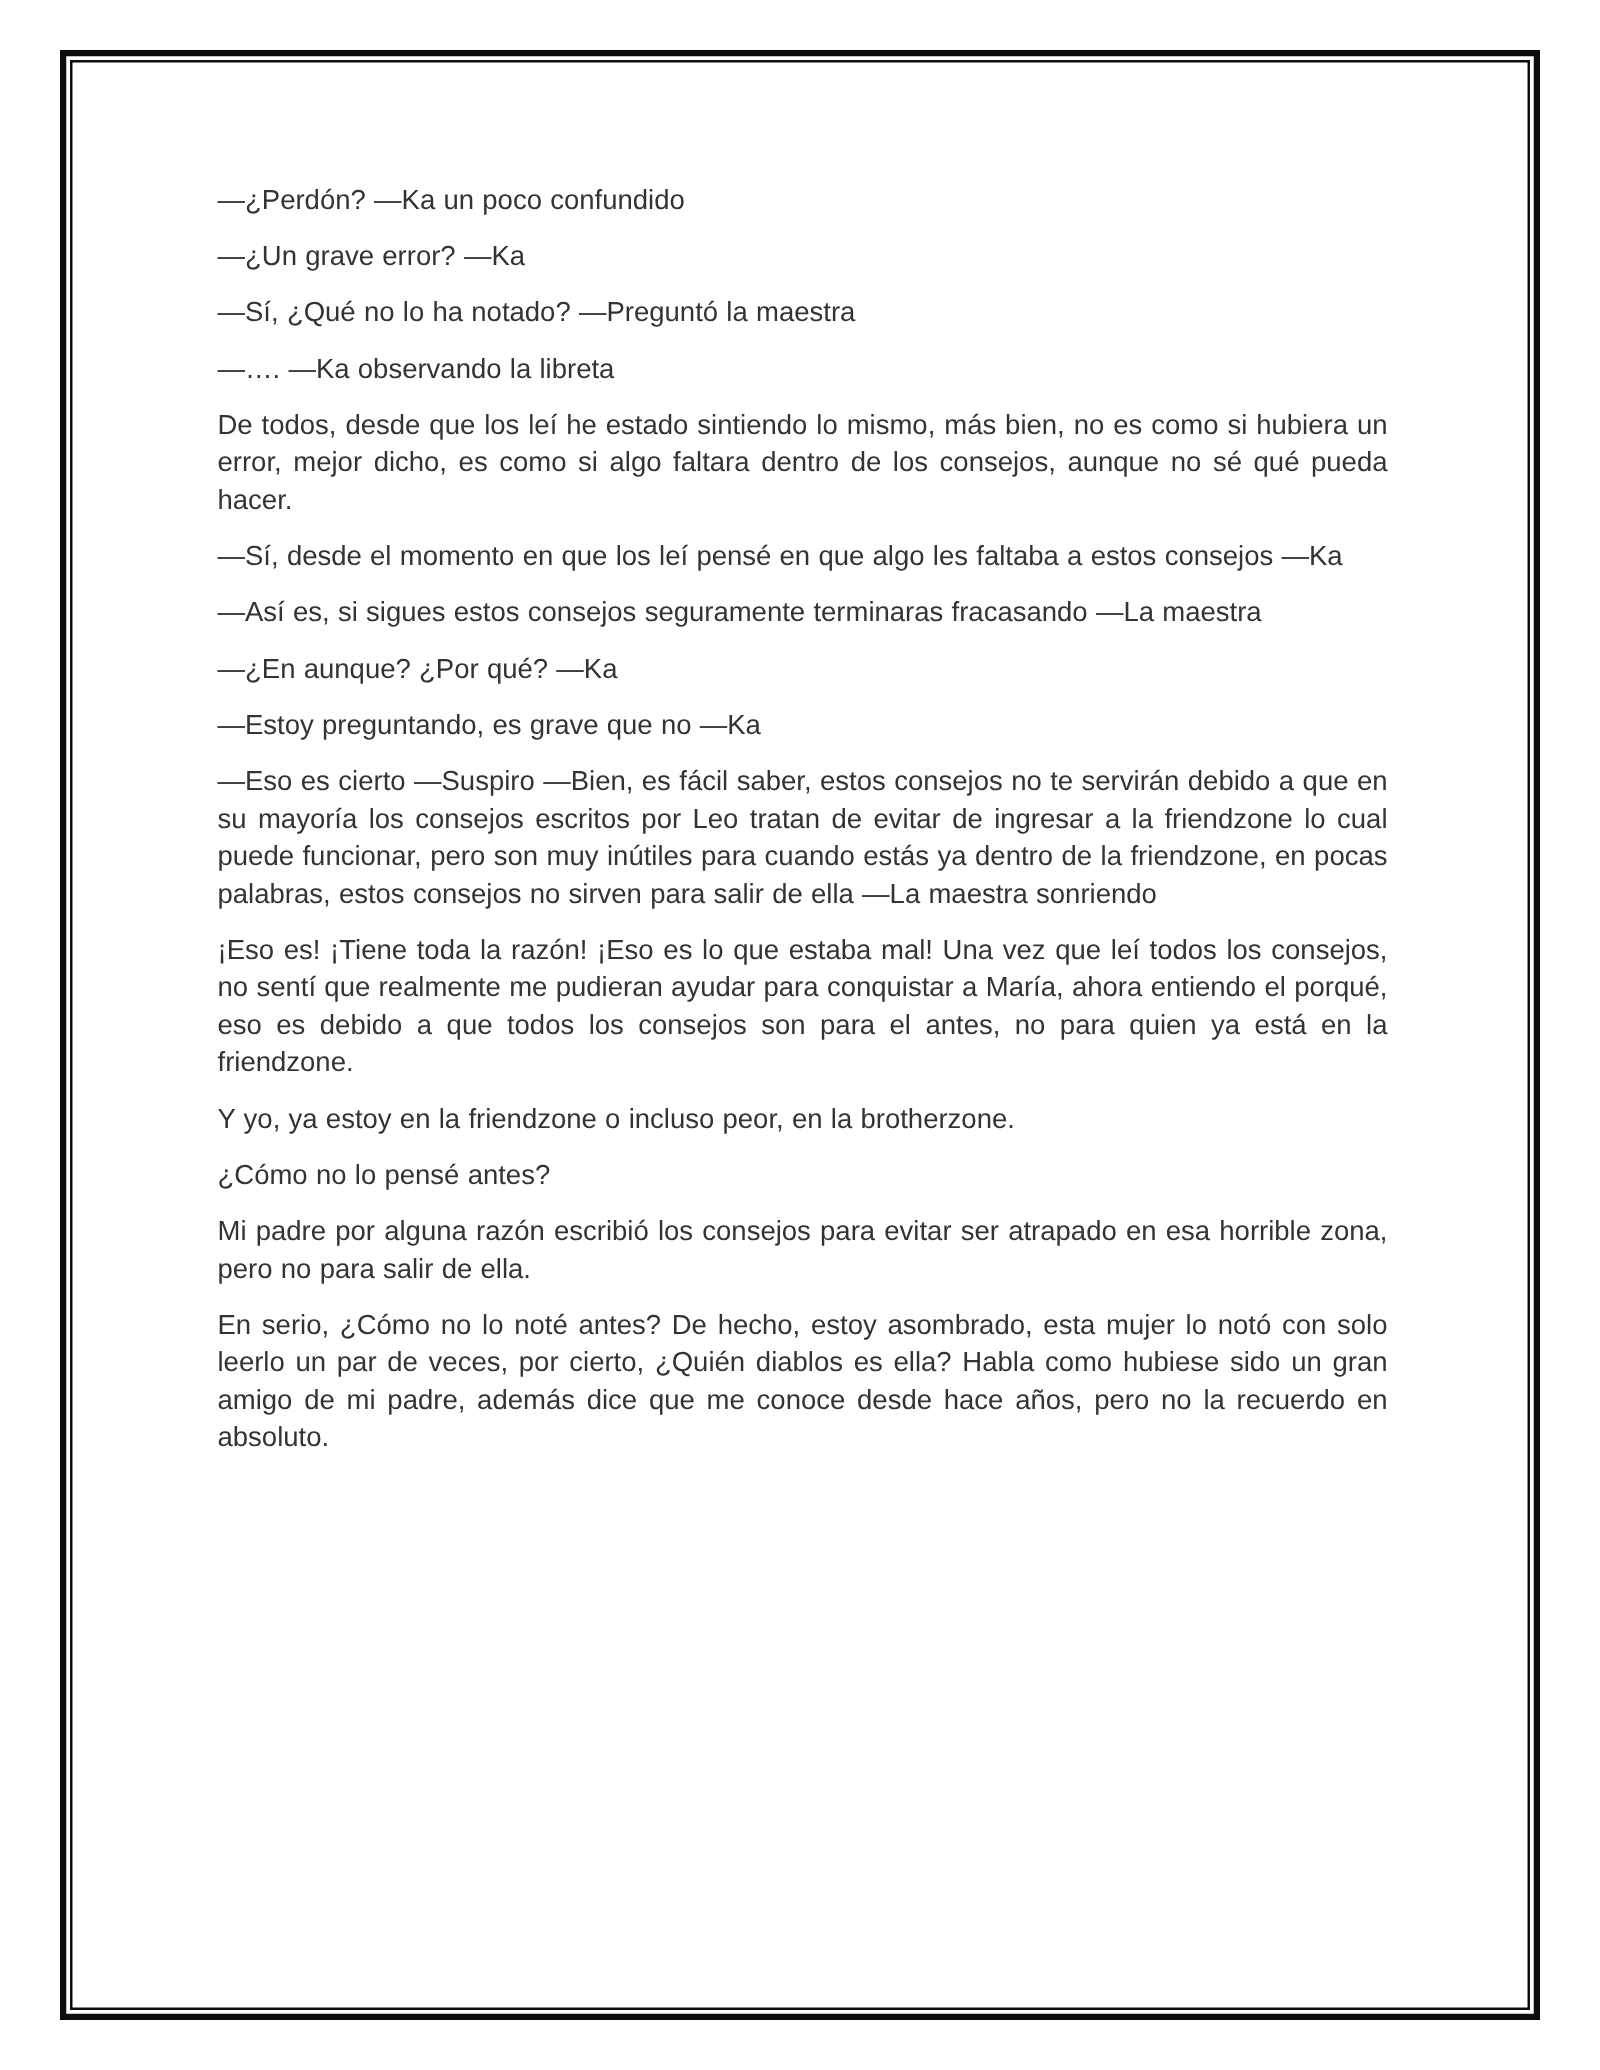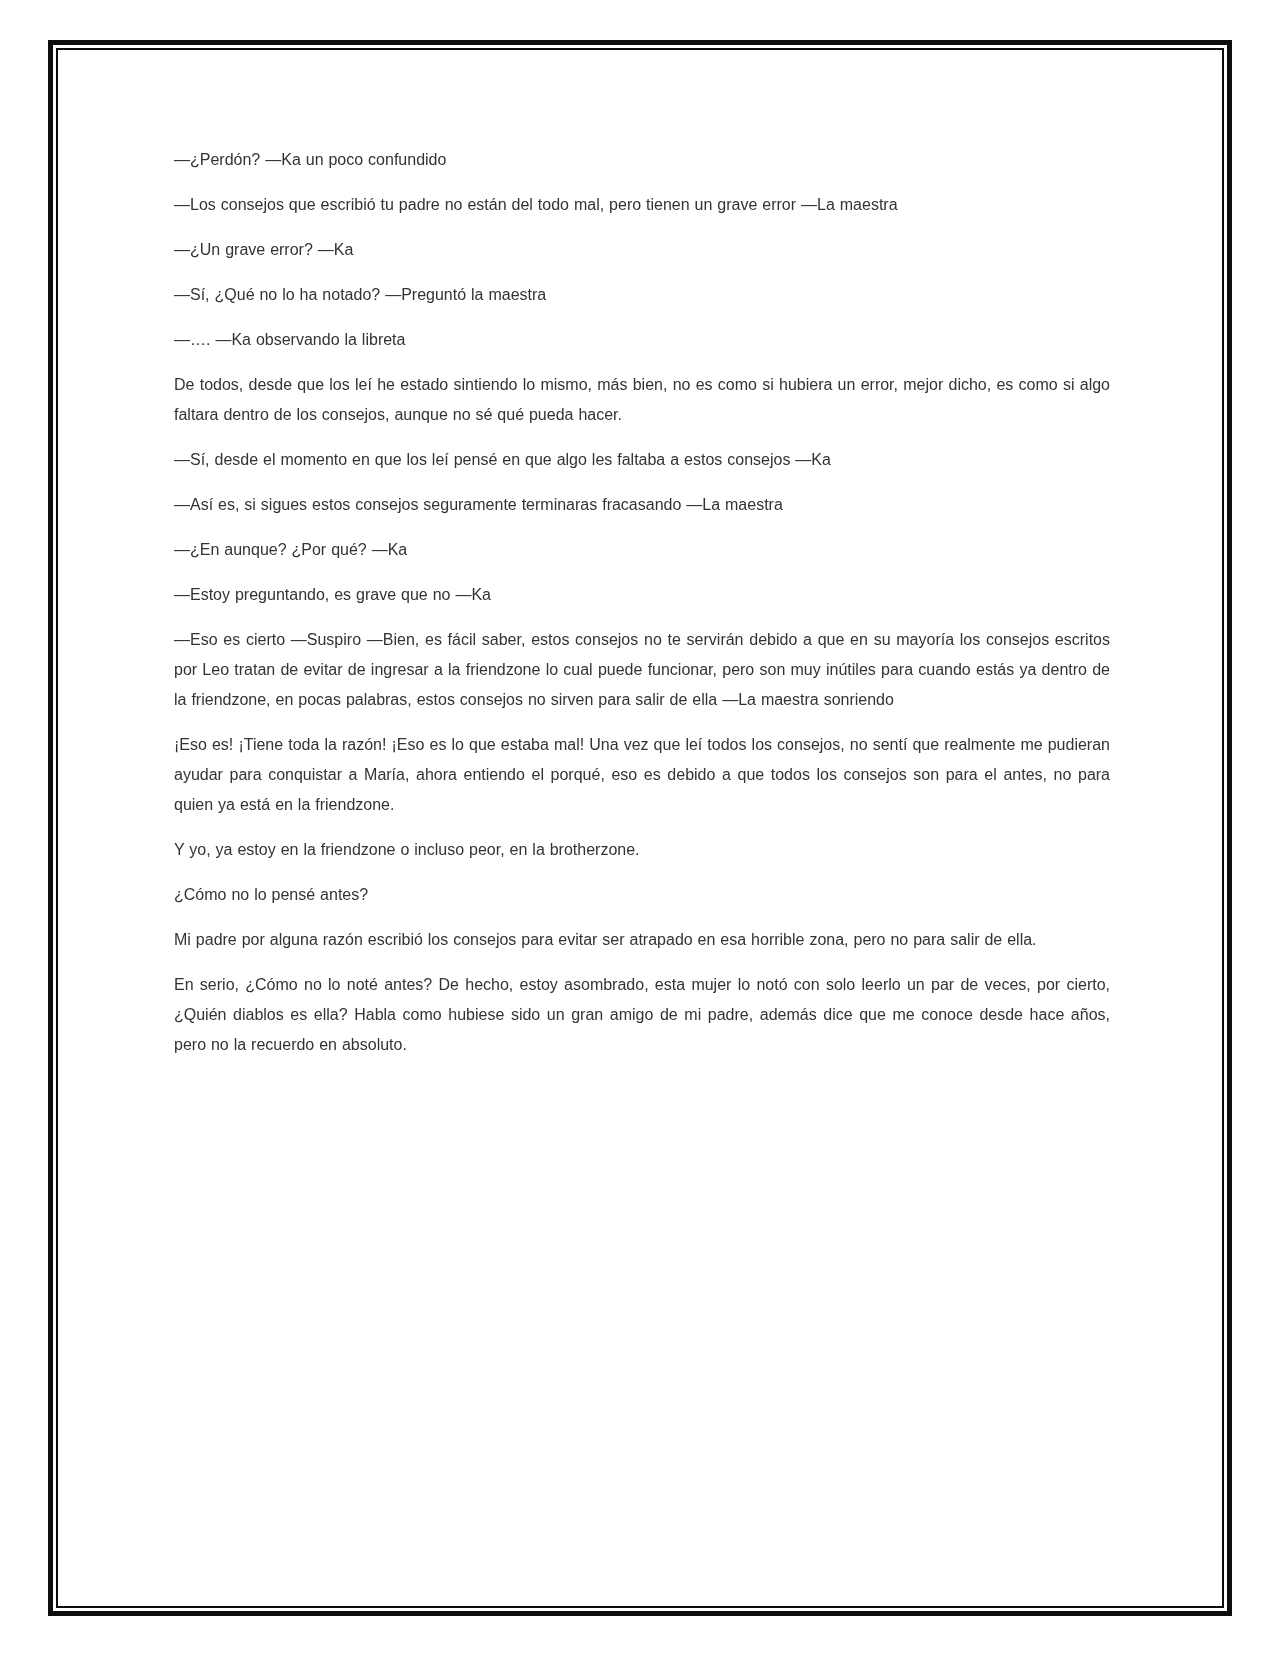--- a/index.html
+++ b/index.html
@@ -29,37 +29,36 @@
     width: 100%;
     height: 100%;
     border: 2px solid #0d0d0d;
     background: #ffffff;
     overflow: hidden;
   }
   .content {
     padding: 95px 112px 0 116px;
   }
   .para {
-    font-size: 16px;
+    font-size: 22px;
     line-height: 30px;
     color: #333333;
     text-align: justify;
     margin-bottom: 15px;
     word-spacing: 0.5px;
   }
 </style>
 </head>
 <body>
 
 <div class="page">
   <div class="frame-outer">
     <div class="frame-inner">
       <div class="content">
           <p class="para">—¿Perdón? —Ka un poco confundido</p>
-          <p class="para">—Los consejos que escribió tu padre no están del todo mal, pero tienen un grave error —La maestra</p>
           <p class="para">—¿Un grave error? —Ka</p>
           <p class="para">—Sí, ¿Qué no lo ha notado? —Preguntó la maestra</p>
           <p class="para">—…. —Ka observando la libreta</p>
           <p class="para">De todos, desde que los leí he estado sintiendo lo mismo, más bien, no es como si hubiera un error, mejor dicho, es como si algo faltara dentro de los consejos, aunque no sé qué pueda hacer.</p>
           <p class="para">—Sí, desde el momento en que los leí pensé en que algo les faltaba a estos consejos —Ka</p>
           <p class="para">—Así es, si sigues estos consejos seguramente terminaras fracasando —La maestra</p>
           <p class="para">—¿En aunque? ¿Por qué? —Ka</p>
           <p class="para">—Estoy preguntando, es grave que no —Ka</p>
           <p class="para">—Eso es cierto —Suspiro —Bien, es fácil saber, estos consejos no te servirán debido a que en su mayoría los consejos escritos por Leo tratan de evitar de ingresar a la friendzone lo cual puede funcionar, pero son muy inútiles para cuando estás ya dentro de la friendzone, en pocas palabras, estos consejos no sirven para salir de ella —La maestra sonriendo</p>
           <p class="para">¡Eso es! ¡Tiene toda la razón! ¡Eso es lo que estaba mal! Una vez que leí todos los consejos, no sentí que realmente me pudieran ayudar para conquistar a María, ahora entiendo el porqué, eso es debido a que todos los consejos son para el antes, no para quien ya está en la friendzone.</p>

